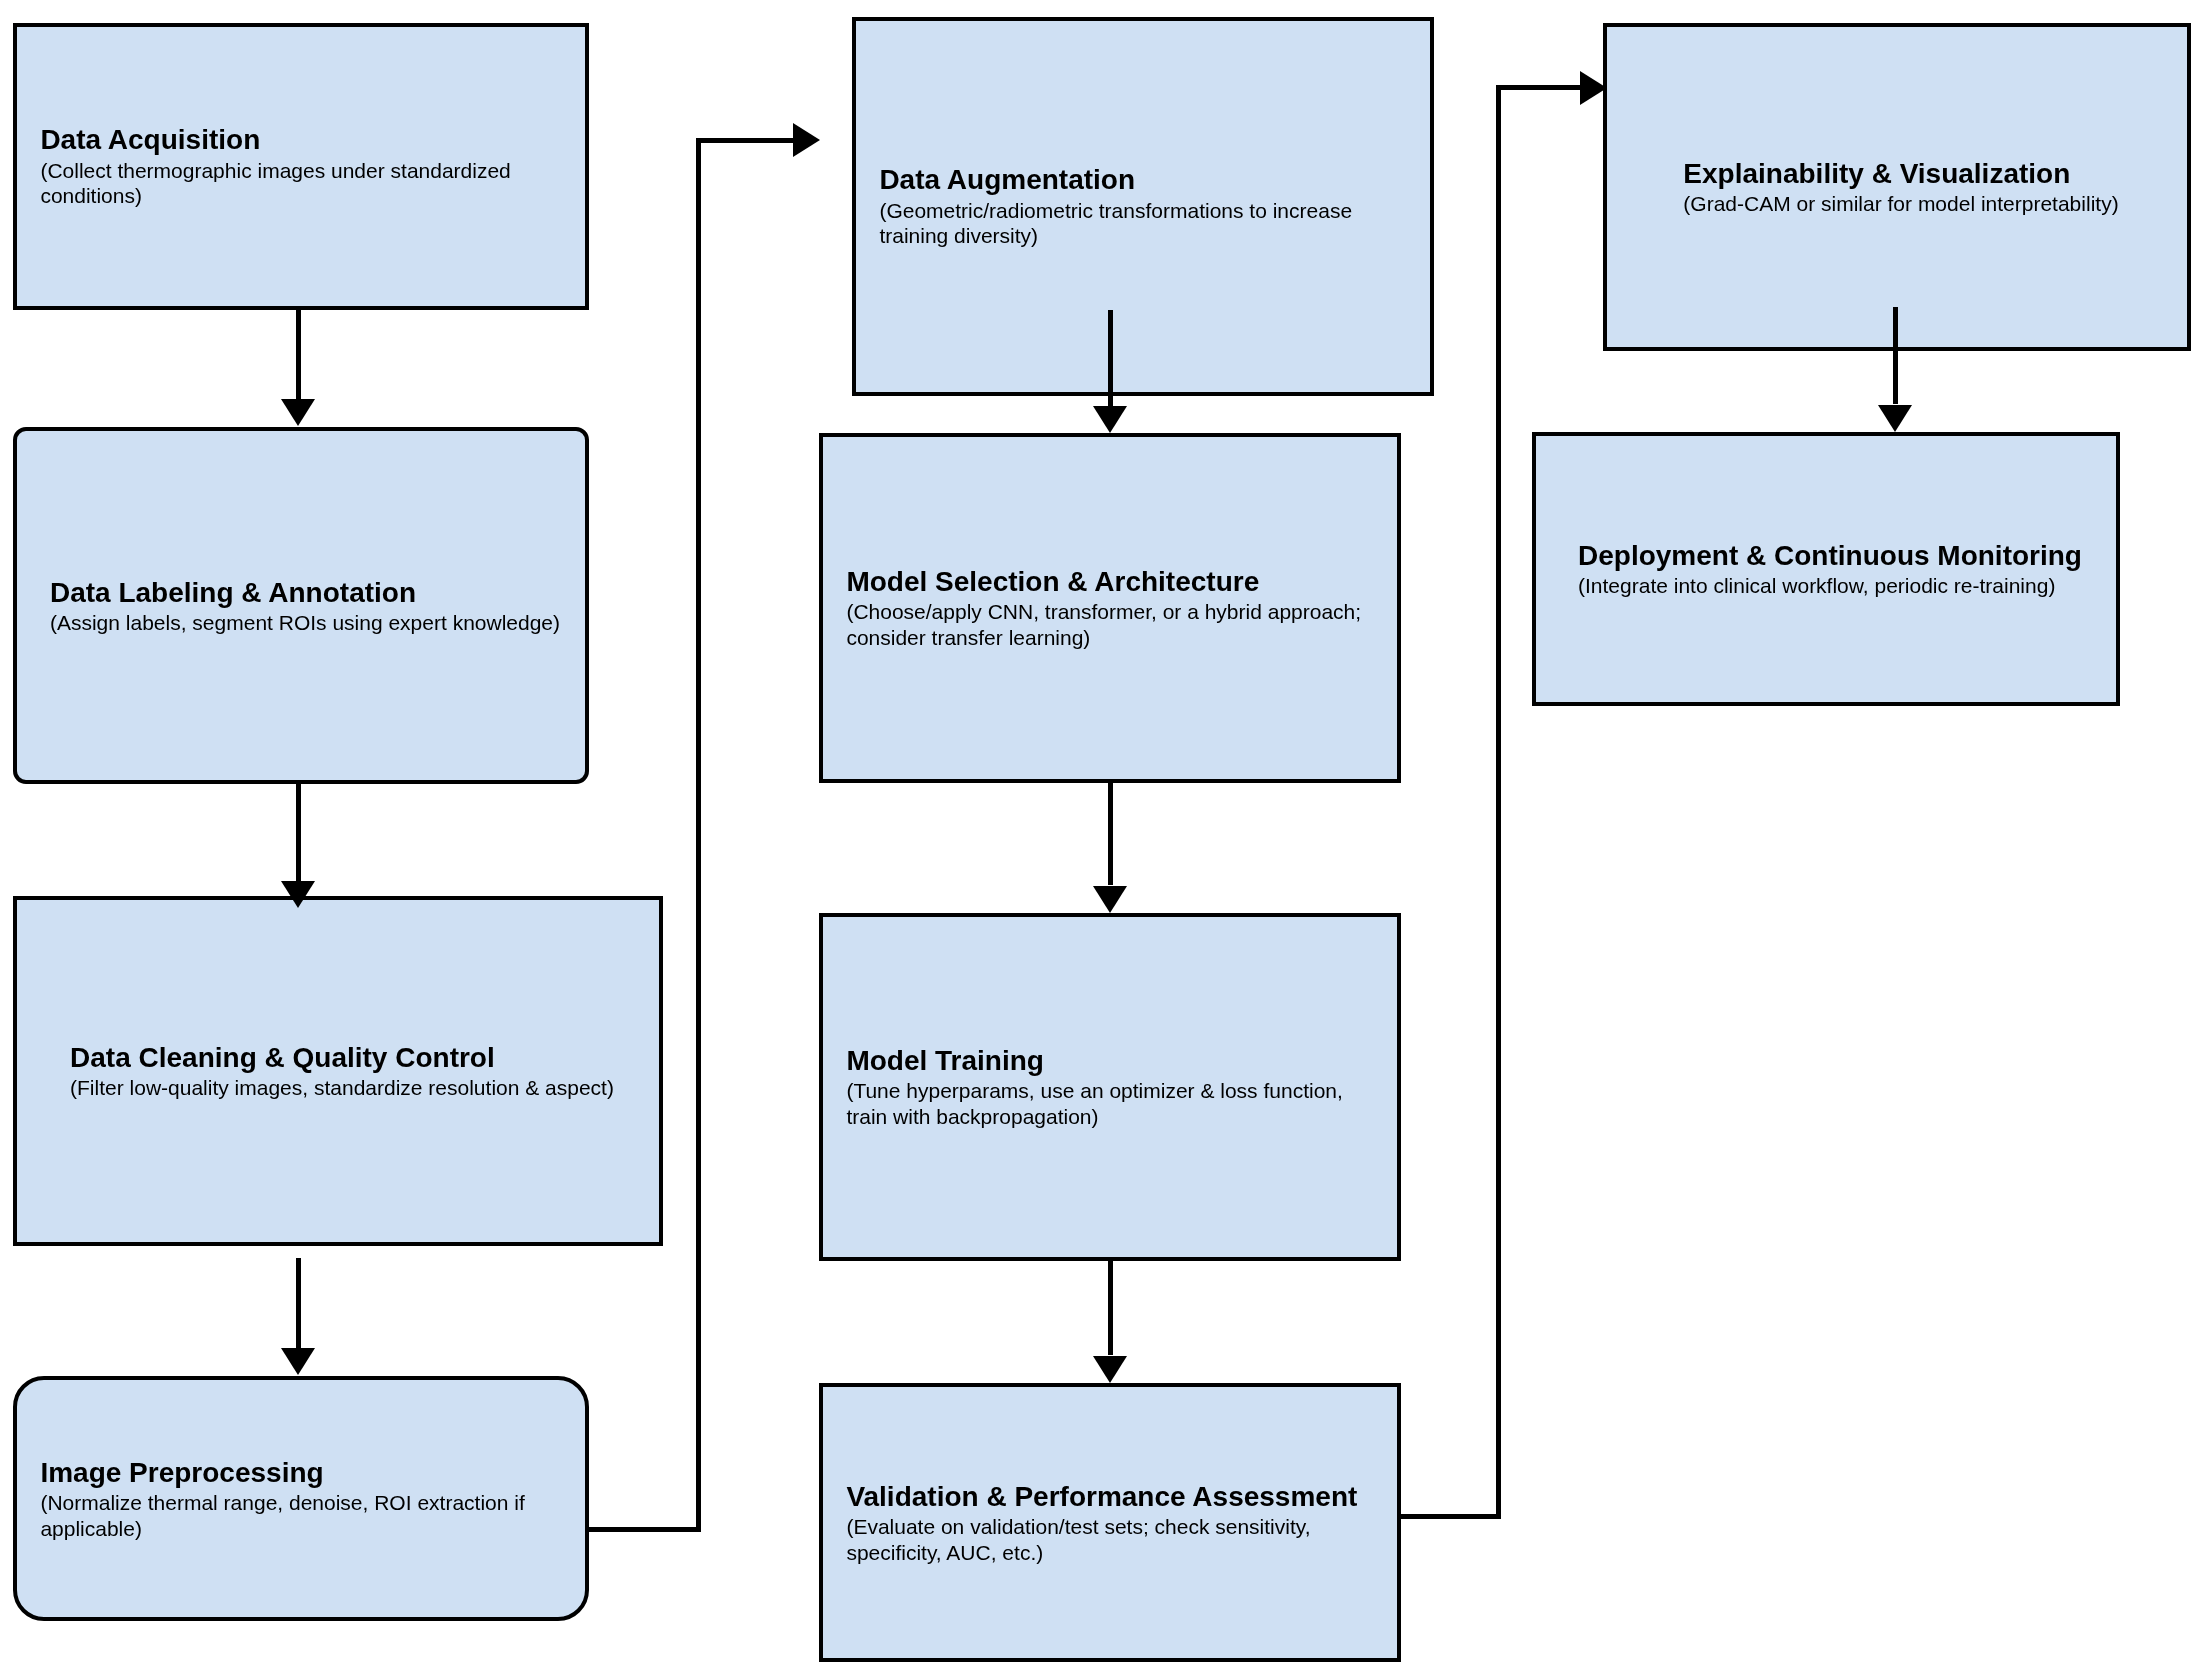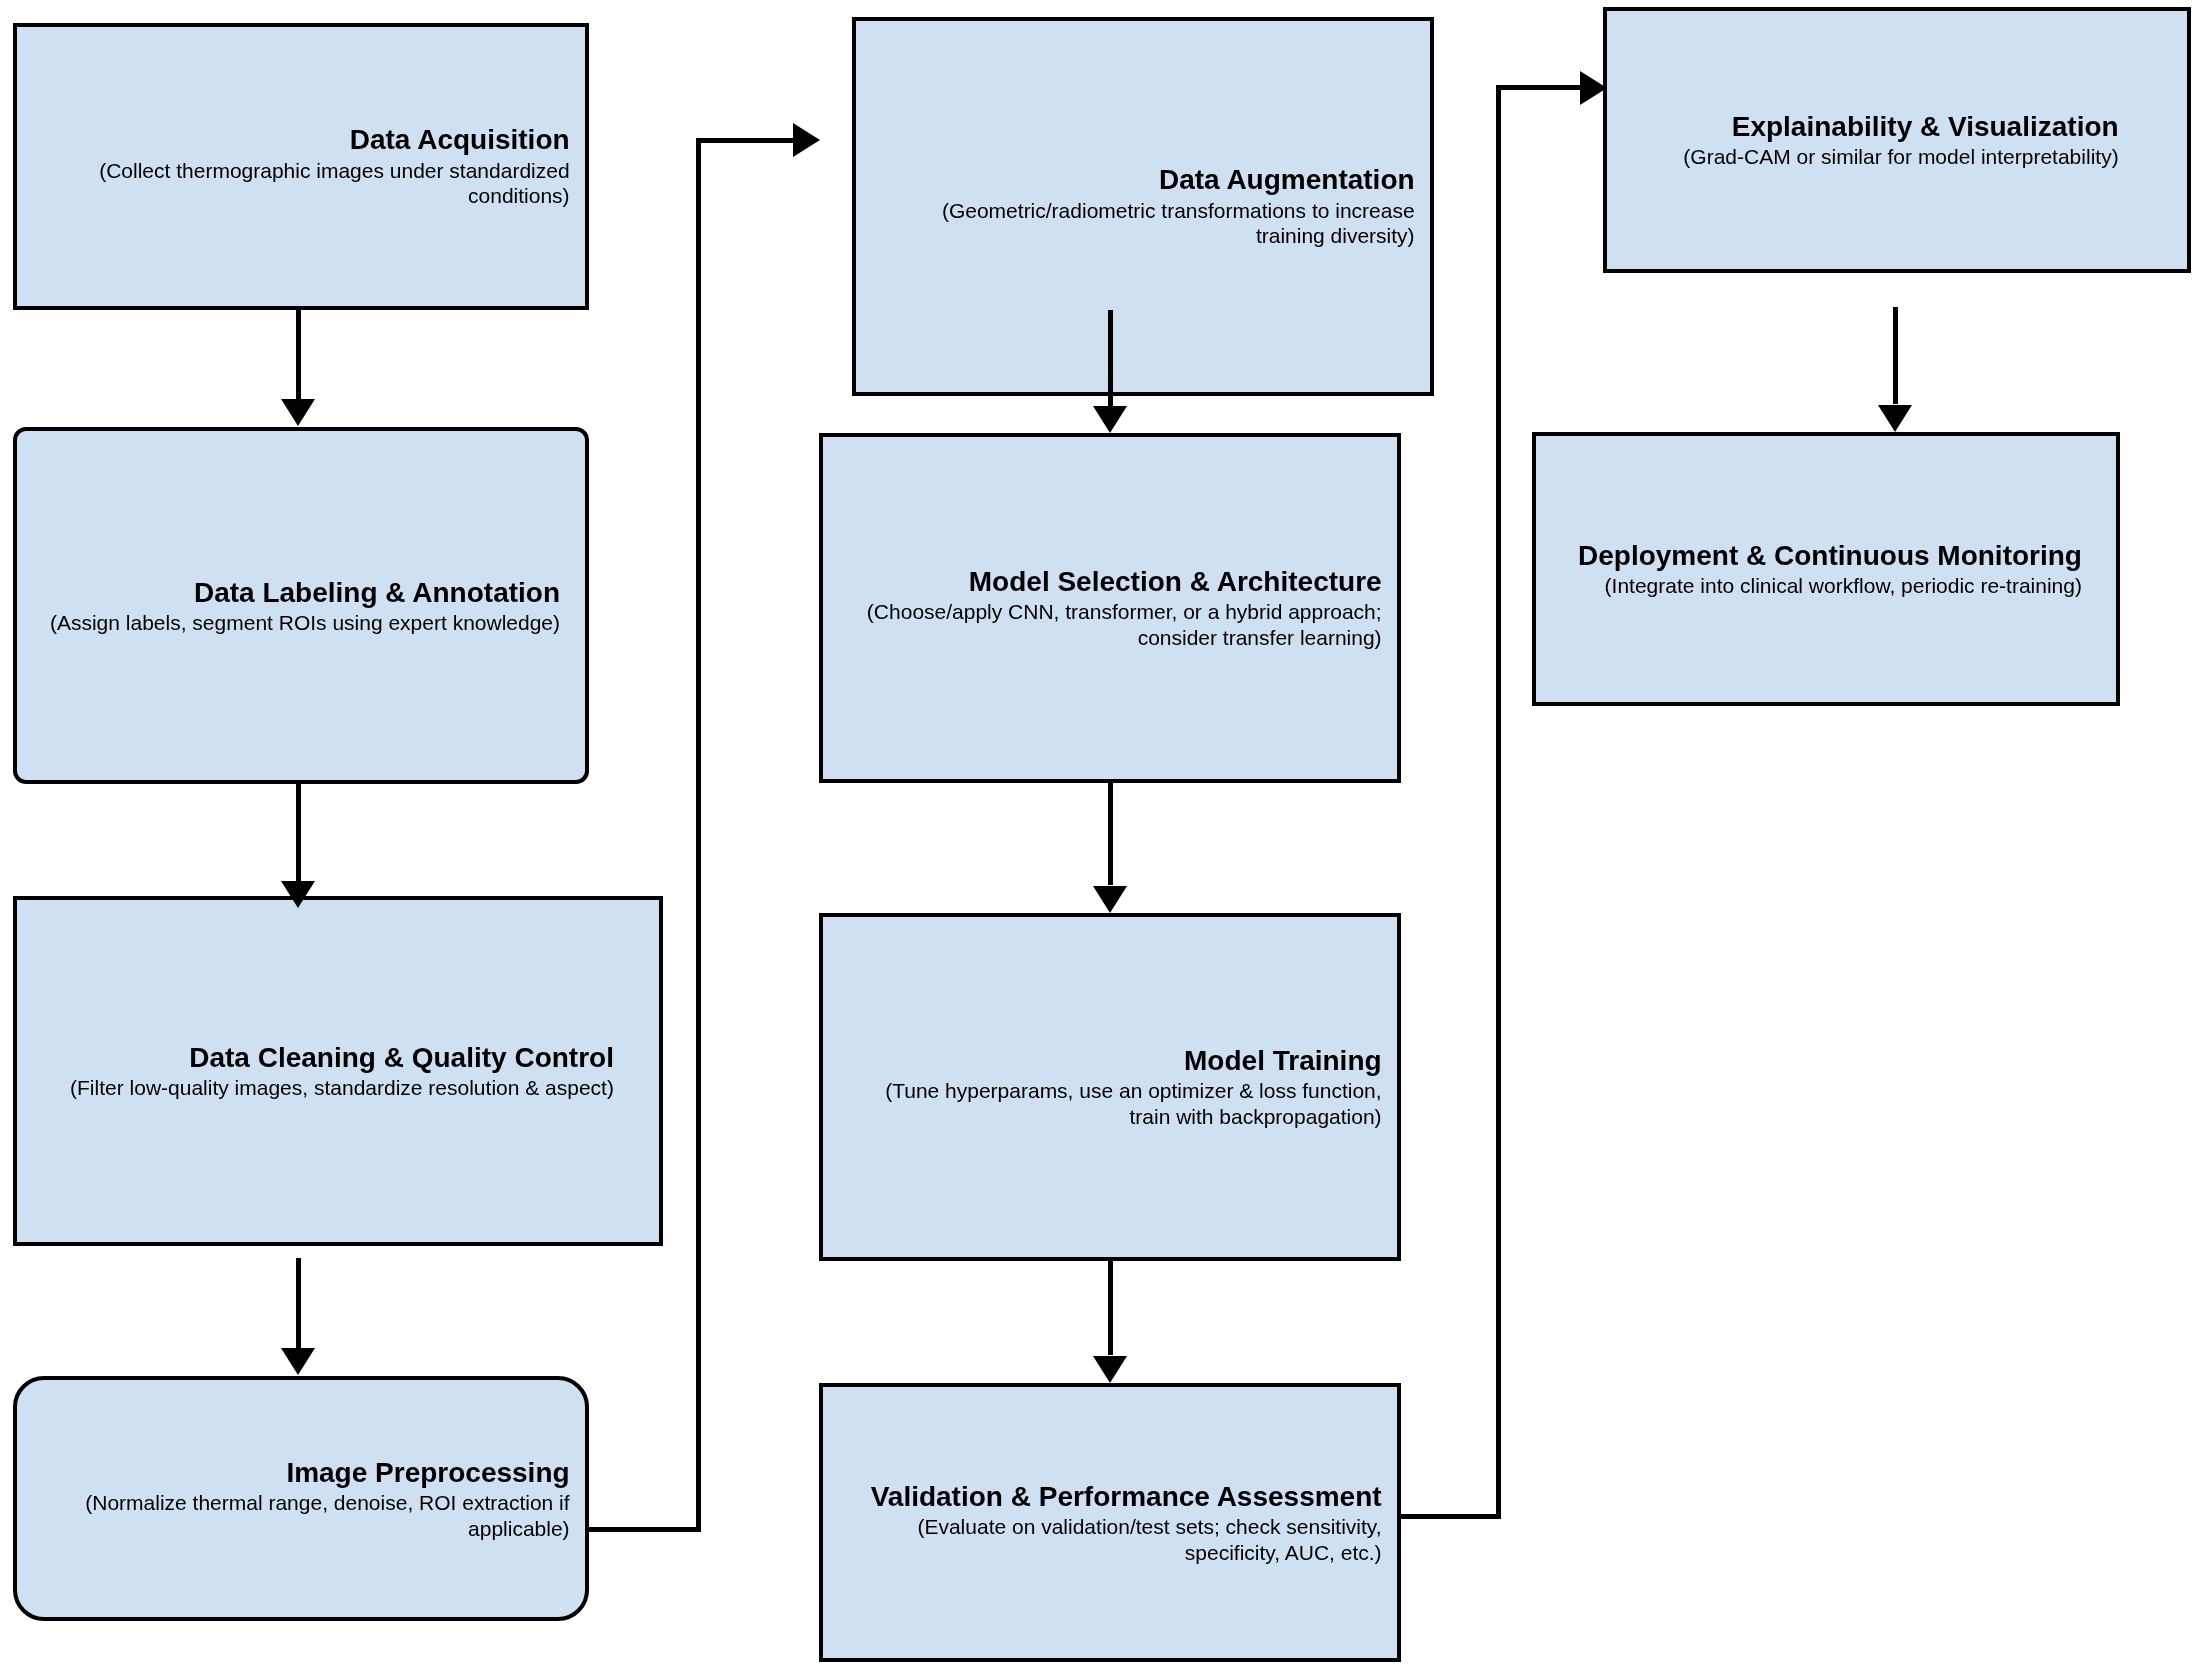--- a/index.html
+++ b/index.html
@@ -1,20 +1,20 @@
 <!DOCTYPE html>
 <html style="font-size:9.5px"><head>
 <meta charset="utf-8">
 <style>
   html,body{margin:0;padding:0;background:#ffffff;}
   #stage{position:relative;width:2194px;height:1672px;background:#ffffff;
          font-family:"Liberation Sans",sans-serif;overflow:hidden;}
   .node{position:absolute;box-sizing:border-box;background:#cfe0f3;
         border:4.2px solid #000000;display:flex;align-items:center;
-        justify-content:center;text-align:right;padding-left:8px;}
+        justify-content:center;text-align:left;padding-left:8px;}
   .node .txt{padding:0 15.4px;line-height:1.22;color:#000000;font-size:27px;}
   .node .ttl{display:block;font-weight:bold;font-size:28px;}
   .node .sub{display:block;font-weight:normal;font-size:21px;}
   .edge{position:absolute;background:#000000;}
   .v{width:5.3px;}
   .h{height:5.3px;}
   .arrowdown{position:absolute;width:0;height:0;
     border-left:17px solid transparent;border-right:17px solid transparent;
     border-top:27px solid #000000;}
   .arrowright{position:absolute;width:0;height:0;
@@ -75,21 +75,21 @@
     </div>
   </div>
 
   <div class="node" style="left:819px;top:1383px;width:582px;height:279px;">
     <div class="txt">
       <span class="ttl">Validation &amp; Performance Assessment</span>
       <span class="sub">(Evaluate on validation/test sets; check sensitivity, specificity, AUC, etc.)</span>
     </div>
   </div>
 
-  <div class="node" style="left:1603px;top:7px;width:588px;height:266px;">
+  <div class="node" style="left:1603px;top:23px;width:588px;height:328px;">
     <div class="txt">
       <span class="ttl">Explainability &amp; Visualization</span>
       <span class="sub">(Grad-CAM or similar for model interpretability)</span>
     </div>
   </div>
 
   <div class="node" style="left:1532px;top:432px;width:588px;height:274px;">
     <div class="txt">
       <span class="ttl">Deployment &amp; Continuous Monitoring</span>
       <span class="sub">(Integrate into clinical workflow, periodic re-training)</span>

